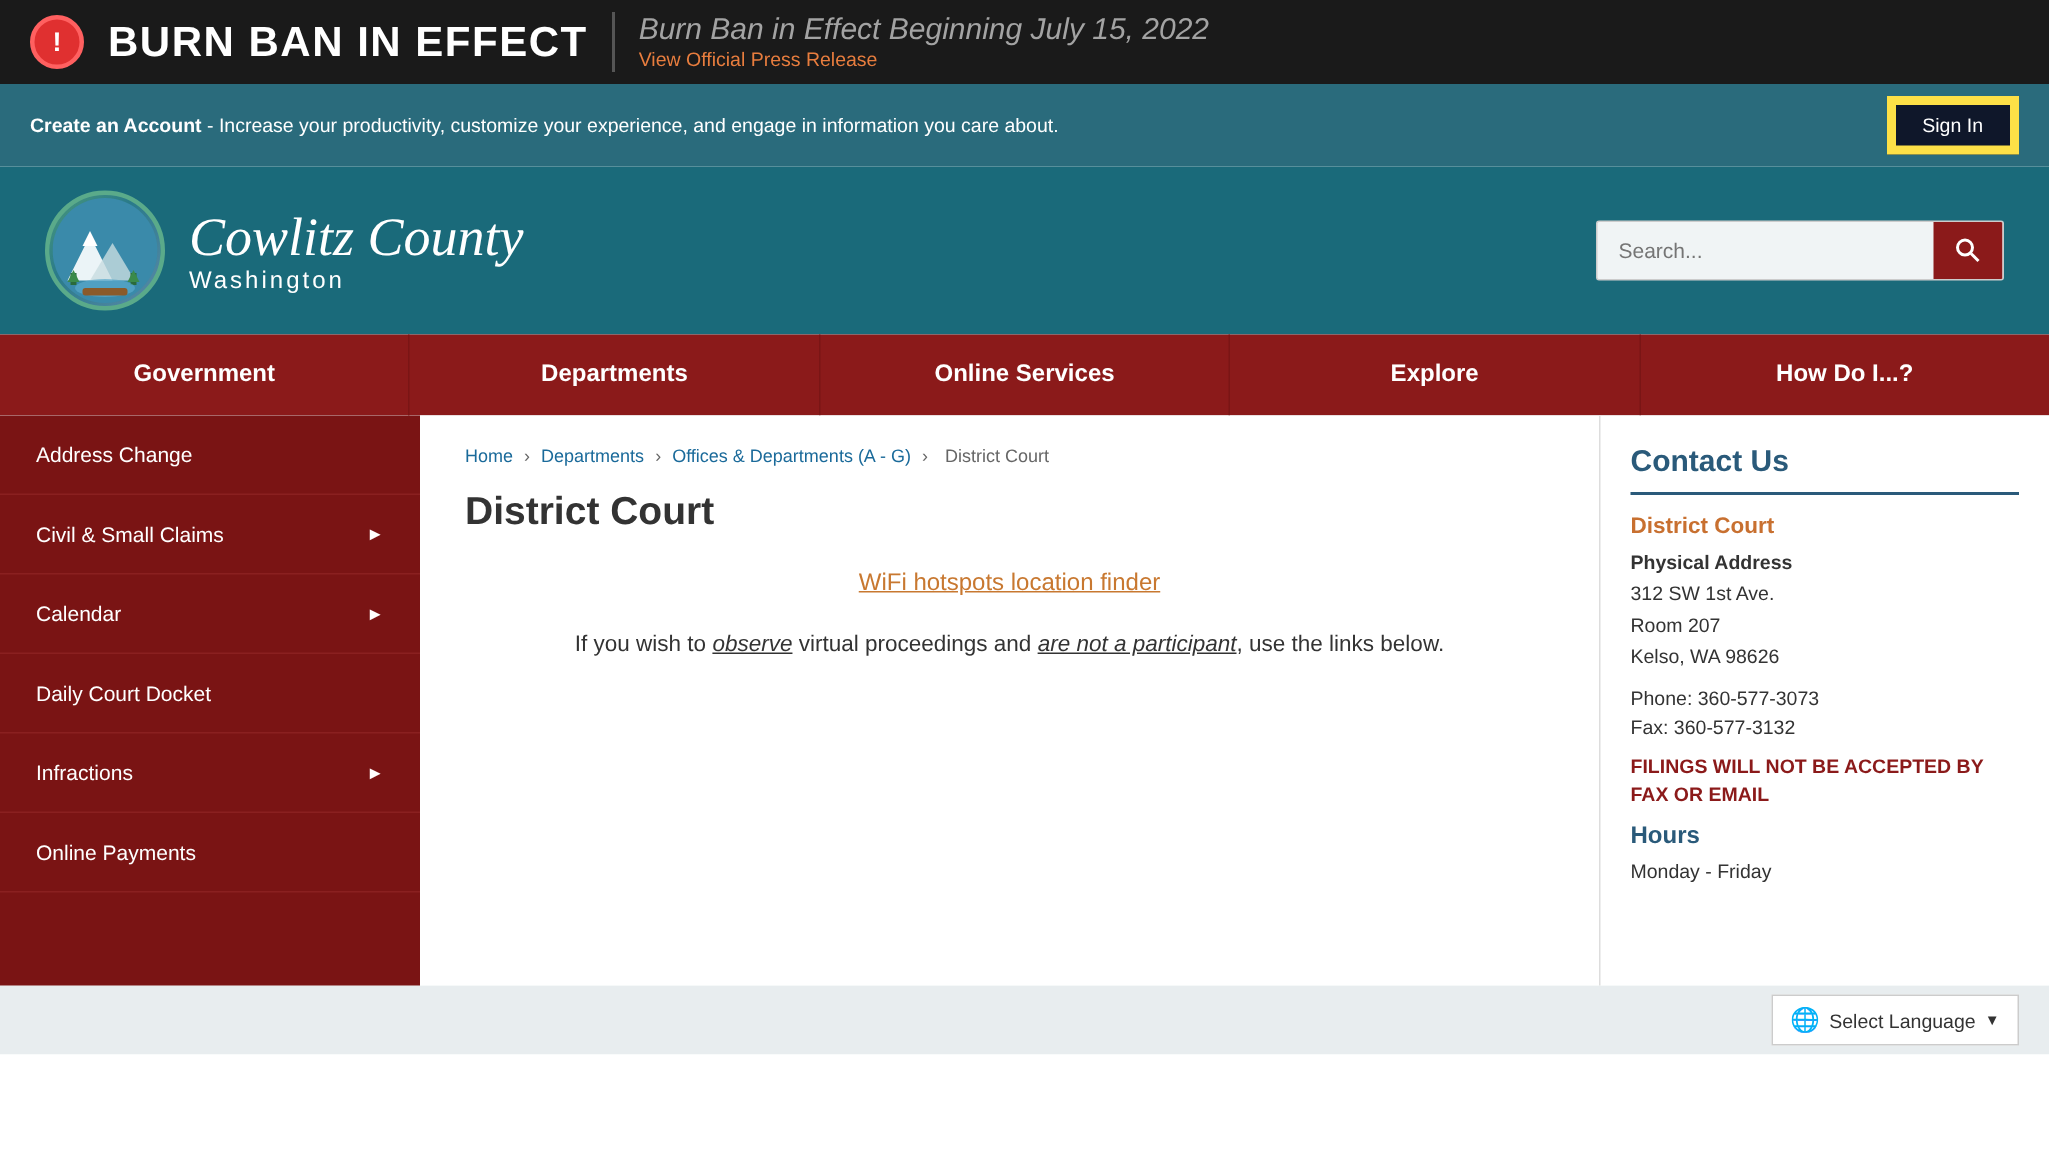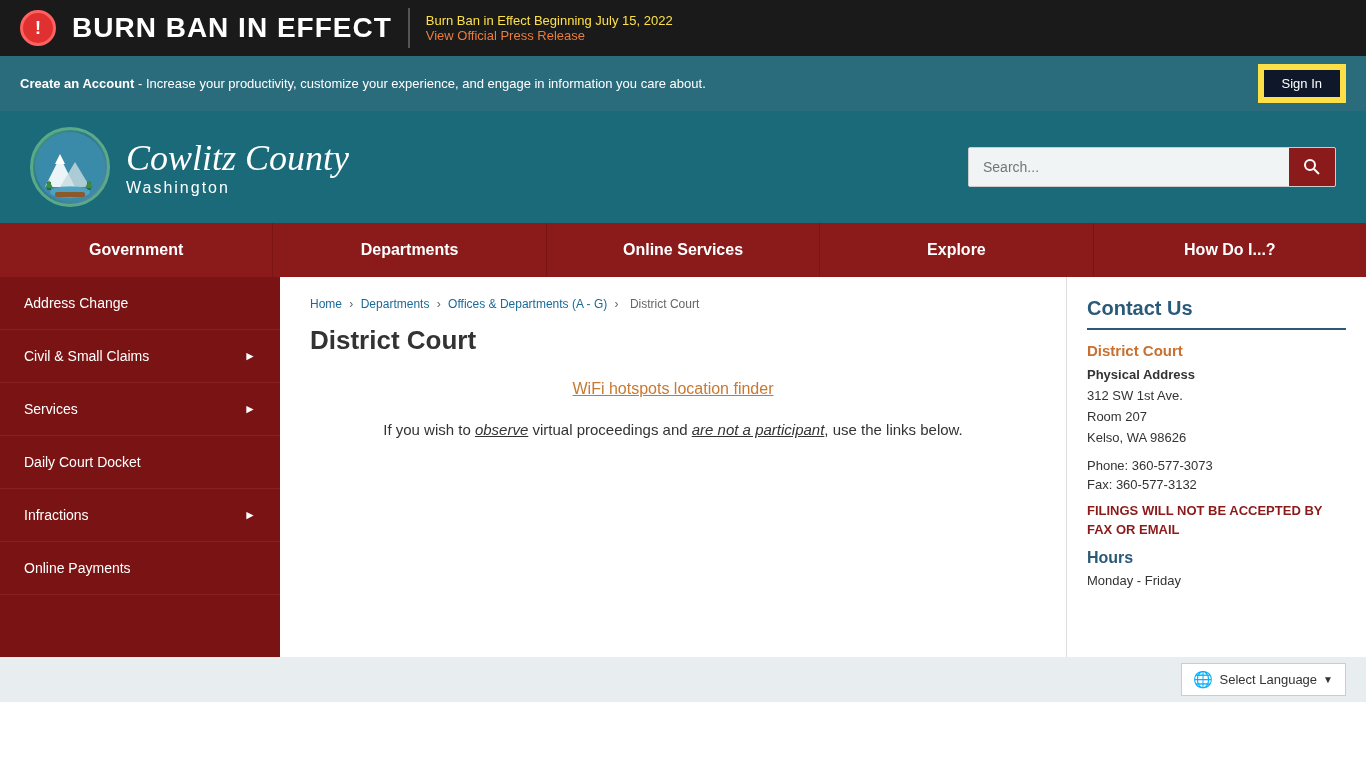--- a/index.html
+++ b/index.html
@@ -27,21 +27,21 @@
     .burn-ban-title {
       font-size: 28px;
       font-weight: 900;
       letter-spacing: 1px;
       text-transform: uppercase;
     }
     .burn-ban-divider {
       width: 2px; height: 40px; background: #555; flex-shrink: 0;
     }
     .burn-ban-details { display: flex; flex-direction: column; }
-    .burn-ban-details .headline { font-size: 13px; font-weight: normal; color: #fde047; }
+    .burn-ban-details .headline { font-size: 20px; font-weight: normal; color: #a3a3a3; font-style: italic; }
     .burn-ban-details .link { color: #e87d3e; font-size: 13px; text-decoration: none; cursor: pointer; }
 
     
     .account-bar {
       background: #2a6b7c;
       color: #fff;
       display: flex;
       align-items: center;
       justify-content: space-between;
       padding: 8px 20px;
@@ -84,21 +84,21 @@
 
     
     .search-area { display: flex; align-items: center; }
     .search-box {
       display: flex;
       align-items: center;
       background: #f0f4f5;
       border: 1px solid #ccc;
       border-radius: 2px;
       overflow: hidden;
-      width: 368px;
+      width: 272px;
     }
     .search-input {
       flex: 1;
       border: none;
       background: transparent;
       padding: 10px 14px;
       font-size: 14px;
       color: #777;
       outline: none;
     }
@@ -341,21 +341,21 @@
 
   <div class="sidebar">
     <div class="sidebar-item">
       <span>Address Change</span>
     </div>
     <div class="sidebar-item">
       <span>Civil &amp; Small Claims</span>
       <span class="arrow">►</span>
     </div>
     <div class="sidebar-item">
-      <span>Services</span>
+      <span>Calendar</span>
       <span class="arrow">►</span>
     </div>
     <div class="sidebar-item">
       <span>Daily Court Docket</span>
     </div>
     <div class="sidebar-item">
       <span>Infractions</span>
       <span class="arrow">►</span>
     </div>
     <div class="sidebar-item">

